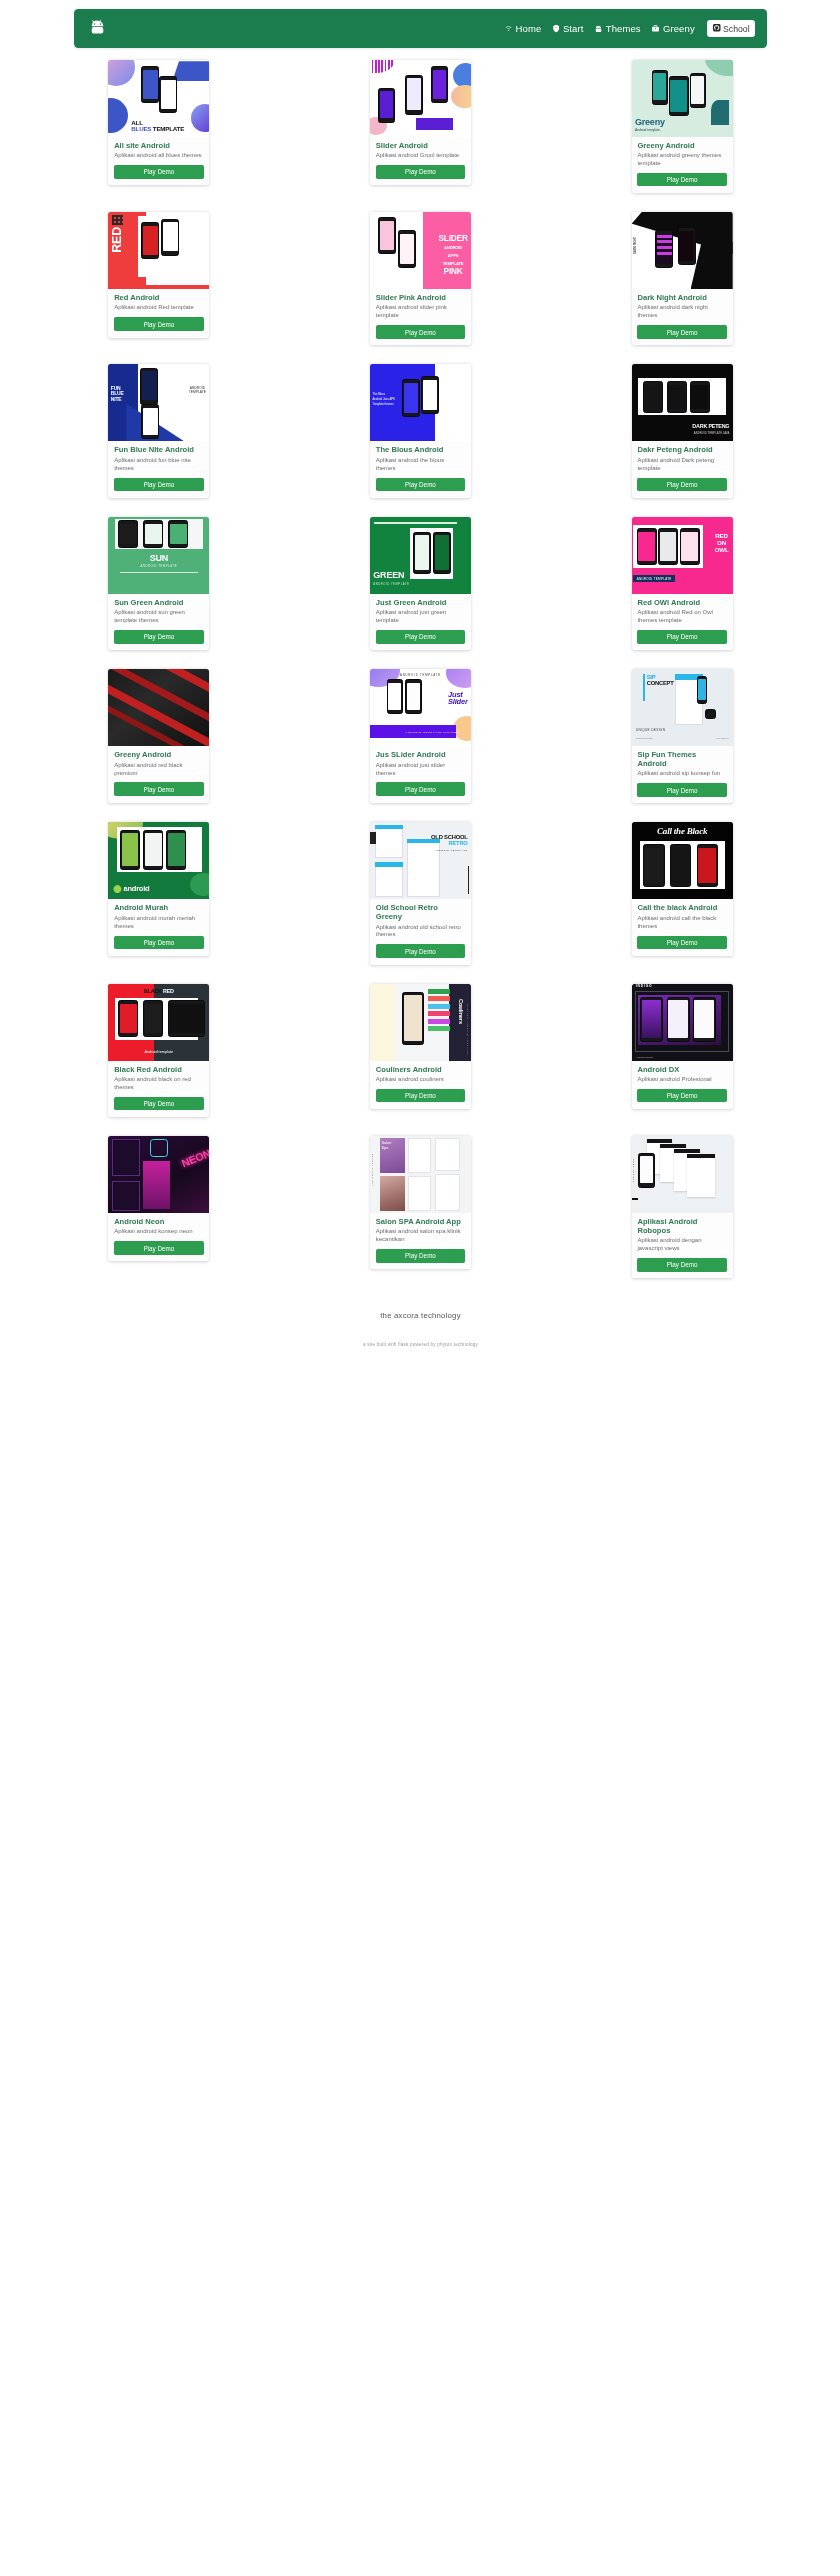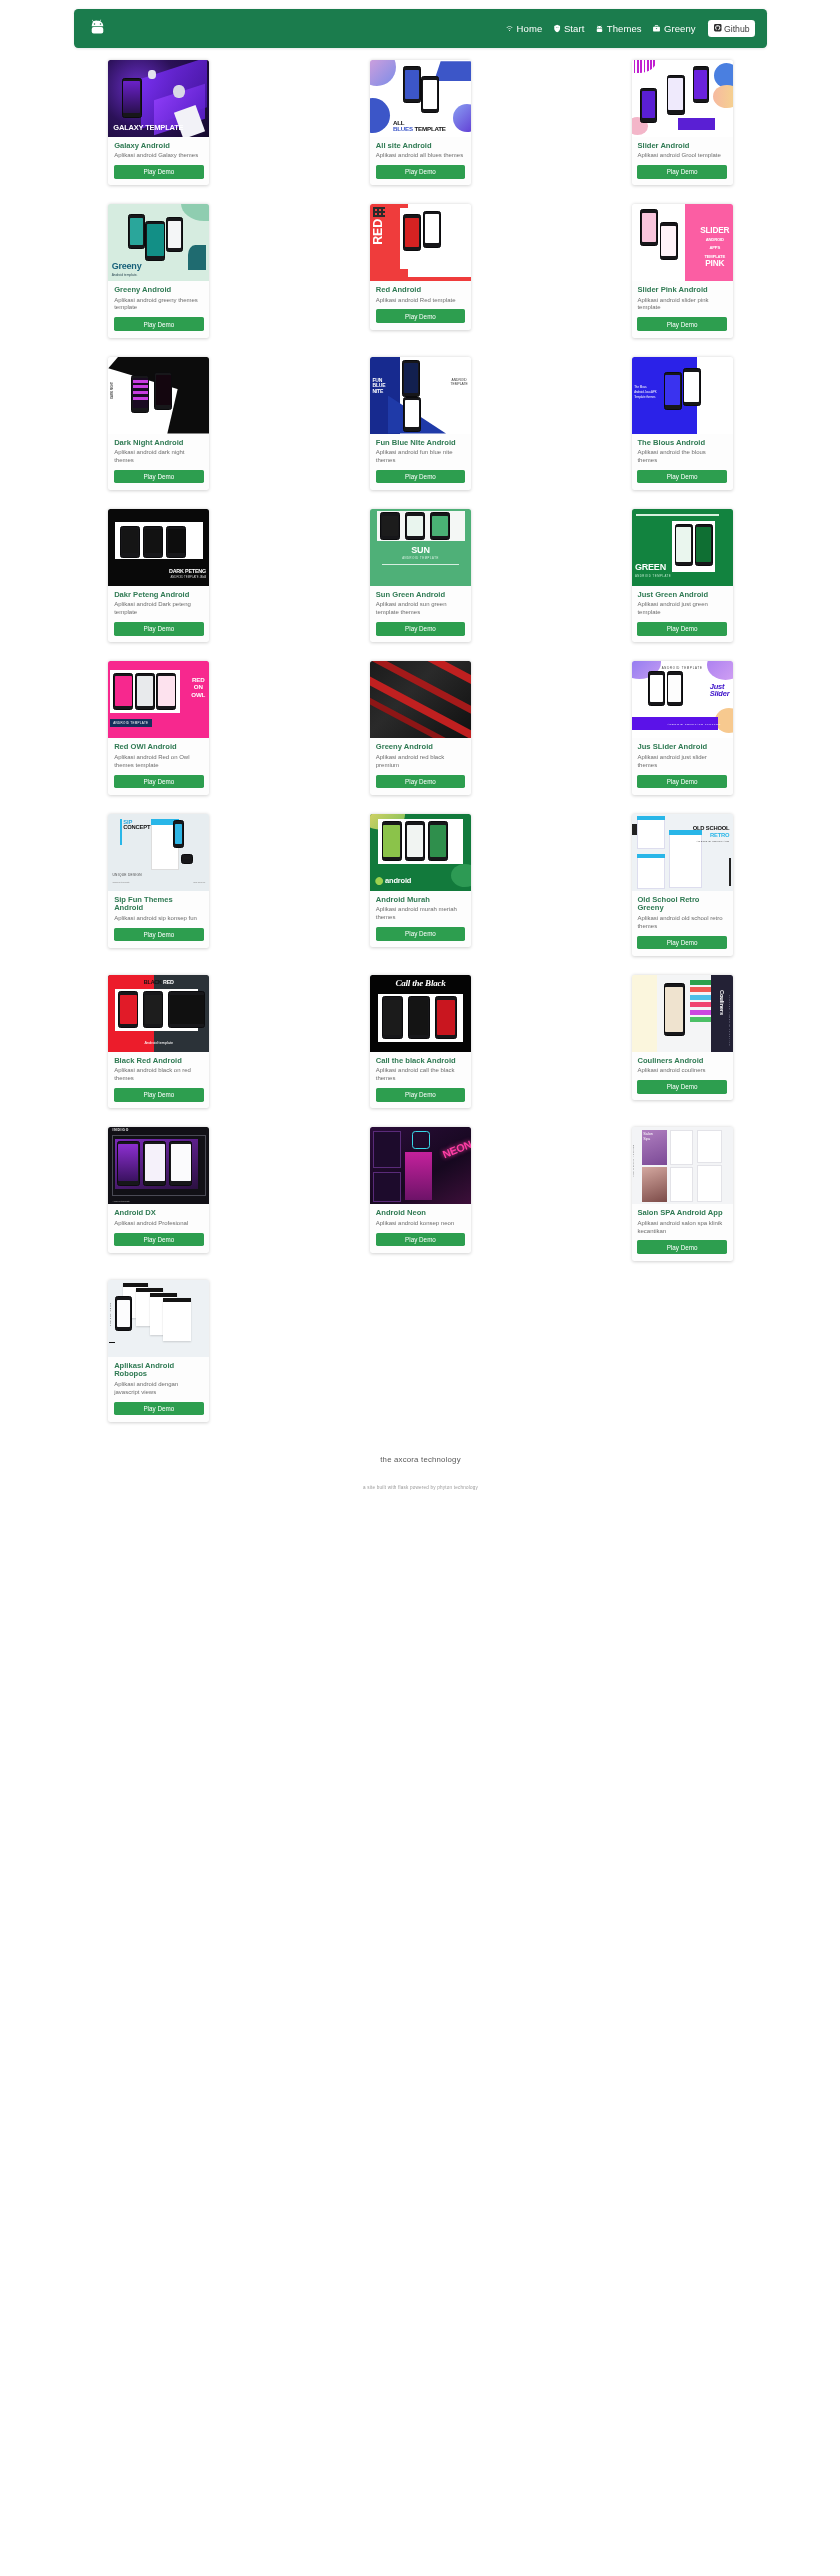--- a/index.html
+++ b/index.html
@@ -224,47 +224,28 @@
         <span>Greeny</span>
       </a>
 
       <button class="github-btn">
         <span class="ico">
           <svg width="7.5" height="7.5" viewBox="0 0 16 16" fill="#2b2b2b">
             <rect x="0" y="0" width="16" height="16" rx="3"></rect>
             <path fill="#ffffff" d="M8 2.6A5.4 5.4 0 0 0 6.3 13.2c.27.05.37-.12.37-.26v-.92c-1.5.33-1.82-.72-1.82-.72-.25-.63-.6-.8-.6-.8-.5-.34.04-.33.04-.33.54.04.83.56.83.56.49.83 1.28.59 1.59.45.05-.35.19-.59.34-.73-1.2-.14-2.46-.6-2.46-2.66 0-.59.21-1.07.55-1.45-.05-.14-.24-.69.05-1.43 0 0 .45-.14 1.48.55a5.1 5.1 0 0 1 2.7 0c1.02-.69 1.47-.55 1.47-.55.3.74.11 1.29.05 1.43.35.38.55.86.55 1.45 0 2.07-1.26 2.52-2.46 2.66.2.17.37.5.37 1v1.48c0 .14.1.31.37.26A5.4 5.4 0 0 0 8 2.6z"></path>
           </svg>
         </span>
-        <span>Github</span>
+        <span>School</span>
       </button>
 
     </div>
   </div>
 </div>
 
 <div class="grid" id="grid">
-    <div class="card">
-      <div class="thumb">
-        <div style="position:absolute;inset:0;background:radial-gradient(circle at 30% 35%,#6a2ec9 0%,#2b1158 45%,#140a2b 100%)"></div>
-        <div class="stripe" style="left:33px;top:8.3px;width:66px;height:50px;background:linear-gradient(135deg,#7b2ff7,#4b16b0);transform:skewY(-18deg);opacity:.85"></div>
-        <div class="stripe" style="left:46px;top:32px;width:51px;height:35px;background:linear-gradient(135deg,#8f3df9,#5a1fcc);transform:skewY(-18deg);opacity:.9"></div>
-        <div class="phone" style="left:13.3px;top:18px;width:20px;height:40px;">
-          <div class="scr" style="background:linear-gradient(#6a21c9,#2a1050)"></div>
-        </div>
-        <div class="blob" style="left:65px;top:25px;width:11.6px;height:13.3px;background:#d9d9e6;border-radius:45%"></div>
-        <div class="blob" style="left:40px;top:10px;width:7.5px;height:9px;background:#e3e3ee;border-radius:45%"></div>
-        <div style="position:absolute;left:70px;top:48px;width:23px;height:28px;background:#f2f2f7;transform:rotate(-20deg)"></div>
-        <div class="tlabel" style="left:5px;bottom:5px;color:#fff;font-size:7.5px;line-height:.95">GALAXY TEMPLATE</div>
-      </div>
-      <div class="card-body">
-        <div class="card-title">Galaxy Android</div>
-        <div class="card-desc">Aplikasi android Galaxy themes</div>
-        <button class="play-btn">Play Demo</button>
-      </div>
-    </div>
     <div class="card">
       <div class="thumb">
         <div style="position:absolute;inset:0;background:#fff"></div>
         <div class="blob" style="left:-11.6px;top:-11.6px;width:38px;height:38px;background:linear-gradient(135deg,#f0a7d8,#7b8ce8)"></div>
         <div class="blob" style="left:-15px;top:38px;width:35px;height:35px;background:#3c56c8"></div>
         <div class="stripe" style="right:0;top:1.7px;width:37px;height:20px;background:#3c56c8;clip-path:polygon(18% 0,100% 0,100% 100%,0 100%)"></div>
         <div class="blob" style="right:-10px;bottom:5px;width:28px;height:28px;background:linear-gradient(135deg,#8aa0f2,#5b2fd0)"></div>
         <div class="phone" style="left:33px;top:6.6px;width:18px;height:37px;">
           <div class="scr" style="background:#3c56c8"></div>
         </div>
@@ -608,59 +589,59 @@
         <div style="position:absolute;right:1.7px;bottom:5px;width:1.7px;height:28px;background:#222"></div>
       </div>
       <div class="card-body">
         <div class="card-title">Old School Retro Greeny</div>
         <div class="card-desc">Aplikasi android old school retro themes</div>
         <button class="play-btn">Play Demo</button>
       </div>
     </div>
     <div class="card">
       <div class="thumb">
+        <div style="position:absolute;inset:0;background:#040404"></div>
+        <div class="tlabel" style="left:0;right:0;top:4.2px;text-align:center;color:#fff;font-size:9px;font-style:italic;font-family:'Liberation Serif',serif">Call the Black</div>
+        <div style="position:absolute;left:8.3px;top:19px;width:85px;height:48px;background:#fff"></div>
+        <div class="phone" style="left:11.6px;top:21.6px;width:21.6px;height:43px;">
+          <div class="scr" style="background:#1b1b1b"></div>
+        </div>
+        <div class="phone" style="left:38px;top:21.6px;width:21.6px;height:43px;">
+          <div class="scr" style="background:#141414"></div>
+        </div>
+        <div class="phone" style="left:65px;top:21.6px;width:21.6px;height:43px;">
+          <div class="scr" style="background:#c9161f"></div>
+        </div>
+      </div>
+      <div class="card-body">
+        <div class="card-title">Call the black Android</div>
+        <div class="card-desc">Aplikasi android call the black themes</div>
+        <button class="play-btn">Play Demo</button>
+      </div>
+    </div>
+    <div class="card">
+      <div class="thumb">
         <div style="position:absolute;inset:0;background:#2b3238"></div>
         <div class="stripe" style="left:0;top:0;width:46px;height:77px;background:#ec1c2b"></div>
         <div class="tlabel" style="left:0;right:0;top:5px;text-align:center;color:#111;font-size:5.4px">BLACK <span style="color:#fff">RED</span></div>
         <div style="position:absolute;left:6.6px;top:14px;width:83px;height:42px;background:#fff"></div>
         <div class="phone" style="left:10px;top:16.6px;width:20px;height:37px;">
           <div class="scr" style="background:#e11b28"></div>
         </div>
         <div class="phone" style="left:35px;top:16.6px;width:20px;height:37px;">
           <div class="scr" style="background:#1d1d1d"></div>
         </div>
         <div class="phone" style="left:60px;top:16.6px;width:37px;height:37px;">
           <div class="scr" style="background:#101010"></div>
         </div>
         <div style="position:absolute;left:0;right:0;bottom:6.6px;text-align:center;color:#fff;font-size:3.8px">Android template</div>
       </div>
       <div class="card-body">
         <div class="card-title">Black Red Android</div>
         <div class="card-desc">Aplikasi android black on red themes</div>
-        <button class="play-btn">Play Demo</button>
-      </div>
-    </div>
-    <div class="card">
-      <div class="thumb">
-        <div style="position:absolute;inset:0;background:#040404"></div>
-        <div class="tlabel" style="left:0;right:0;top:4.2px;text-align:center;color:#fff;font-size:9px;font-style:italic;font-family:'Liberation Serif',serif">Call the Black</div>
-        <div style="position:absolute;left:8.3px;top:19px;width:85px;height:48px;background:#fff"></div>
-        <div class="phone" style="left:11.6px;top:21.6px;width:21.6px;height:43px;">
-          <div class="scr" style="background:#1b1b1b"></div>
-        </div>
-        <div class="phone" style="left:38px;top:21.6px;width:21.6px;height:43px;">
-          <div class="scr" style="background:#141414"></div>
-        </div>
-        <div class="phone" style="left:65px;top:21.6px;width:21.6px;height:43px;">
-          <div class="scr" style="background:#c9161f"></div>
-        </div>
-      </div>
-      <div class="card-body">
-        <div class="card-title">Call the black Android</div>
-        <div class="card-desc">Aplikasi android call the black themes</div>
         <button class="play-btn">Play Demo</button>
       </div>
     </div>
     <div class="card">
       <div class="thumb">
         <div style="position:absolute;inset:0;background:#f4f5f6"></div>
         <div class="stripe" style="left:0;top:0;width:25px;height:77px;background:#fbf6dd"></div>
         <div class="stripe" style="right:0;top:0;width:21.6px;height:77px;background:#232135"></div>
         <div class="phone" style="left:32px;top:8.3px;width:21.6px;height:53px;">
           <div class="scr" style="background:#efe3cf"></div>

